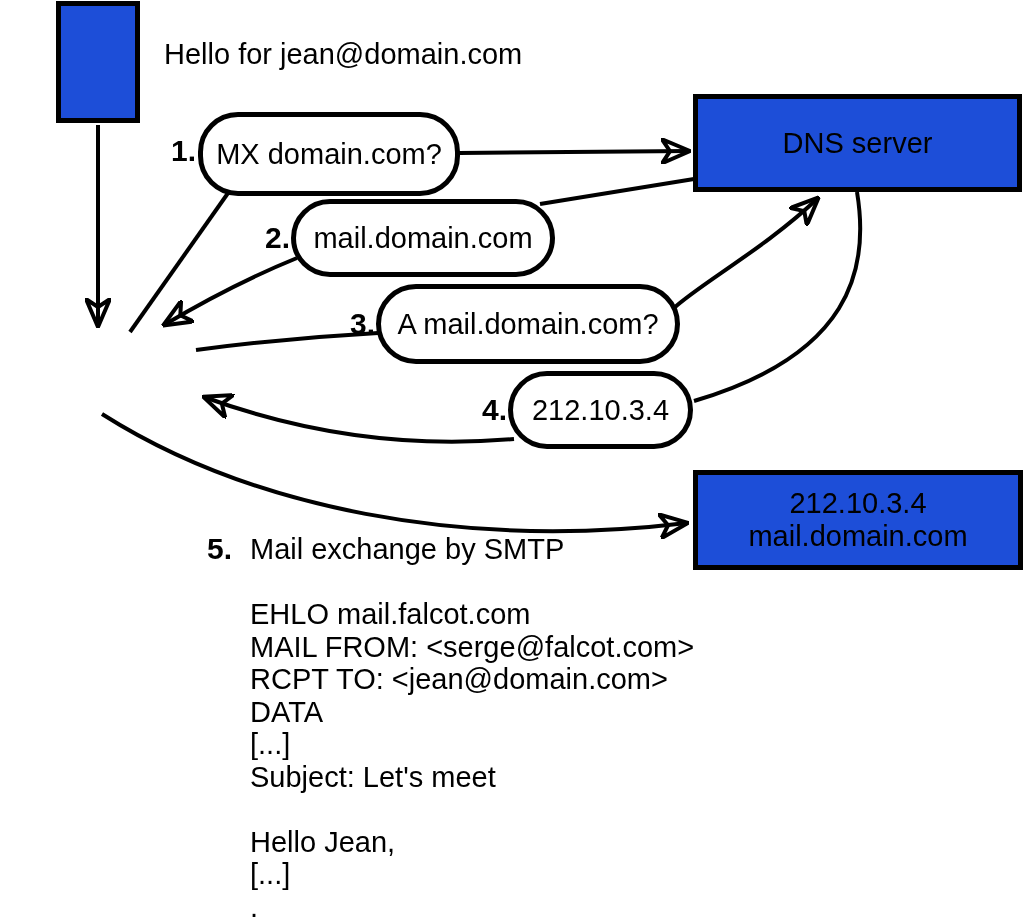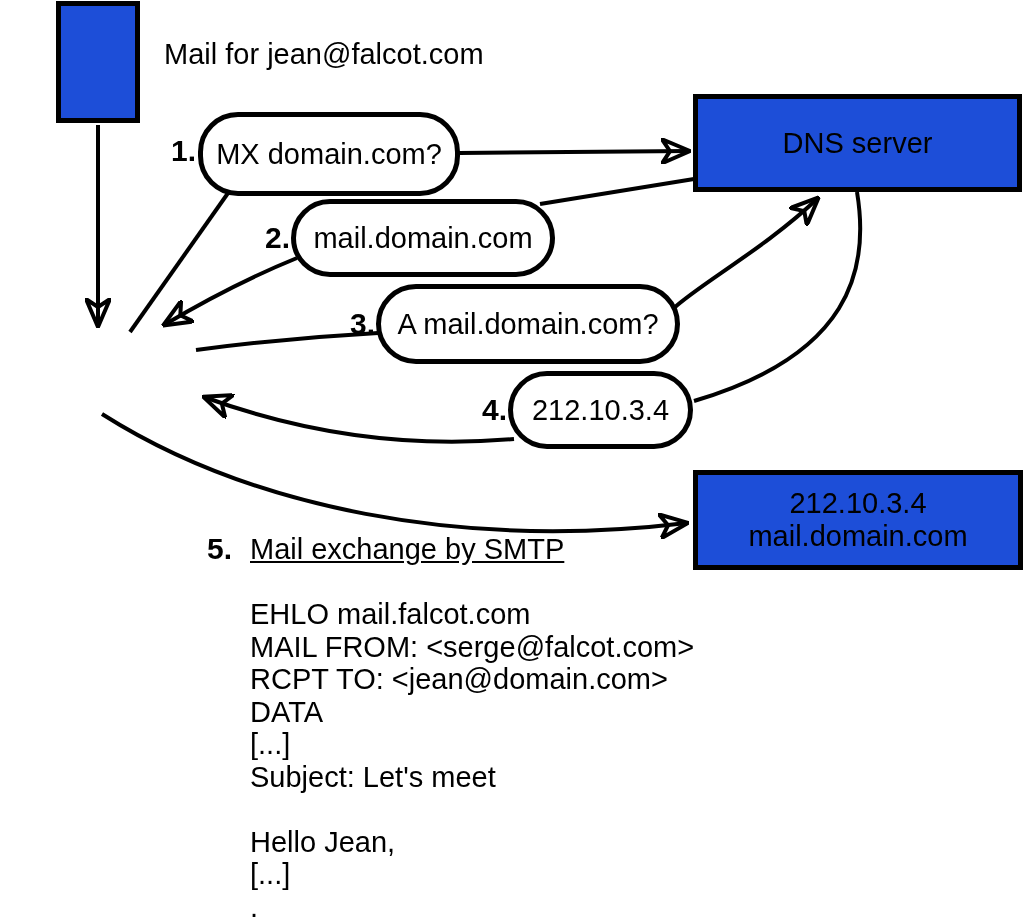--- a/index.html
+++ b/index.html
@@ -42,21 +42,21 @@
     <path d="M 297 258 Q 233 284 164 325" marker-end="url(#arrow)"></path>
     <path d="M 196 350 Q 287 338 378 333"></path>
     <path d="M 674 308 C 700 284 768 246 818 198" marker-end="url(#arrow)"></path>
     <path d="M 857 192 C 870 270 850 355 694 401"></path>
     <path d="M 514 439 C 400 449 297 431 204 397" marker-end="url(#arrow)"></path>
     <path d="M 102 414 C 250 508 462 550 687 523" marker-end="url(#arrow)"></path>
   </svg>
 
   <div class="box" style="left:56px;top:1px;width:84px;height:122px;"></div>
 
-  <div class="note" style="left:164px;top:36px;">Mail for jean@falcot.com</div>
+  <div class="note" style="left:164px;top:36px;">Hello for jean@domain.com</div>
 
 
   <div class="box" style="left:693px;top:94px;width:329px;height:98px;">
     <span>DNS server</span>
   </div>
 
   <div class="box" style="left:693px;top:470px;width:330px;height:100px;">
     <div class="center">
       <div>212.10.3.4</div>
       <div>mail.domain.com</div>
@@ -77,21 +77,21 @@
   <div class="pill" style="left:376px;top:284px;width:304px;height:80px;">
     <span>A mail.domain.com?</span>
   </div>
 
   <div class="num" style="left:445px;top:392px;">4.</div>
   <div class="pill" style="left:508px;top:371px;width:185px;height:78px;">
     <span>212.10.3.4</span>
   </div>
 
   <div class="num" style="left:170px;top:531px;">5.</div>
-  <div class="note" style="left:250px;top:531px;text-decoration:underline;">Mail exchange by SMTP</div>
+  <div class="note" style="left:250px;top:531px;">Mail exchange by SMTP</div>
 
   <div class="smtp" style="left:250px;top:598px;">EHLO mail.falcot.com
 MAIL FROM: &lt;serge@falcot.com&gt;
 RCPT TO: &lt;jean@domain.com&gt;
 DATA
 [...]
 Subject: Let's meet
 
 Hello Jean,
 [...]

